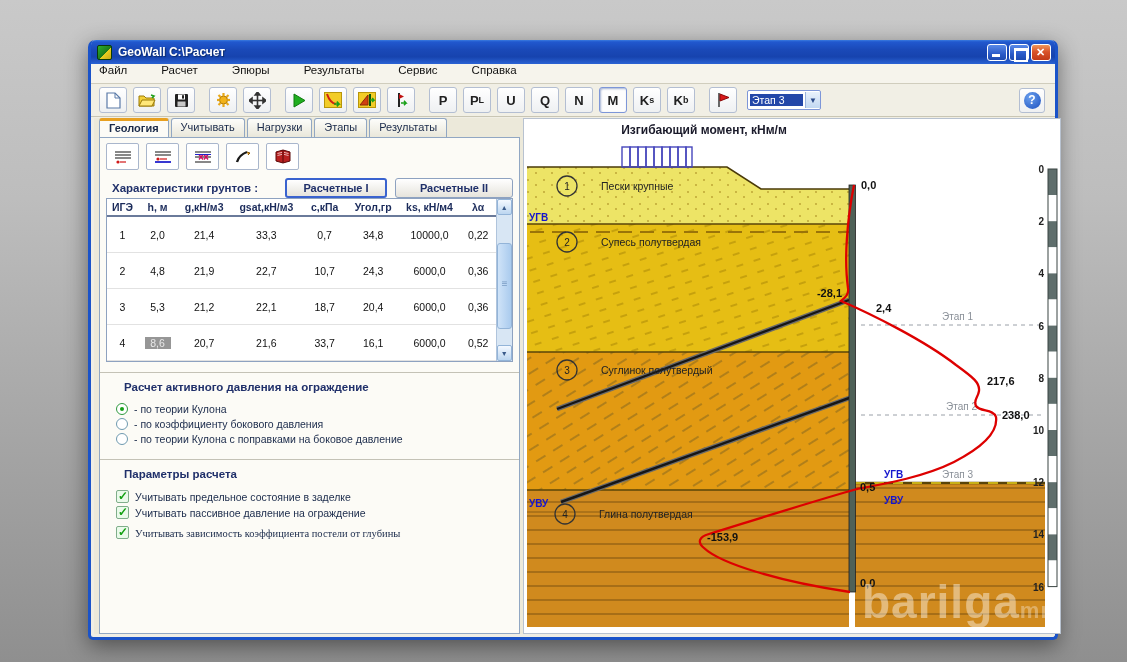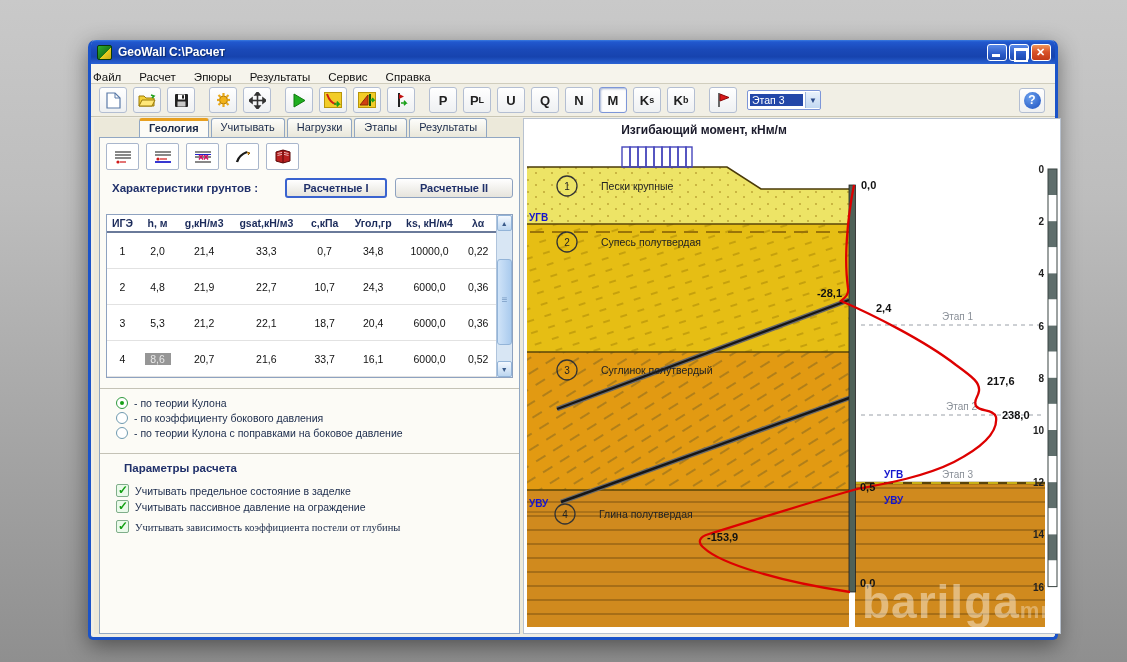--- a/index.html
+++ b/index.html
@@ -28,21 +28,21 @@
   .title-text { color:#fff; font-weight:bold; font-size:12px; text-shadow:1px 1px 1px #0a2a6a; flex:1; }
   .tb-btns { display:flex; gap:2px; }
   .tb-btn { width:20px; height:17px; border-radius:3px; border:1px solid #fff;
     background:linear-gradient(180deg,#5a8ae8,#2a5ac8 60%,#1e4ab0); position:relative; cursor:pointer;}
   .tb-btn.close { background:linear-gradient(180deg,#f0975a,#d9532a 45%,#c23a18); }
   .tb-btn.min::after { content:""; position:absolute; left:4px; bottom:3px; width:8px; height:3px; background:#fff;}
   .tb-btn.max::after { content:""; position:absolute; left:4px; top:3px; width:10px; height:9px; border:2px solid #fff; border-top-width:3px;}
   .tb-btn.close::after { content:"✕"; color:#fff; font-size:11px; font-weight:bold; position:absolute; left:4px; top:1px;}
   
   .menubar { height:20px; background:#f6f4ec; border-bottom:1px solid #d0cdbd;
-    display:flex; align-items:flex-end; padding-left:2px; }
+    display:flex; align-items:flex-start; padding-left:8px;gap:16px; }
   .menu-item { font-size:11.5px; color:#111; margin-right:18px; cursor:default; }
   
   .toolbar { height:33px; background:#f1efe5; border-bottom:1px solid #c9c6b4;
     display:flex; align-items:center; padding-left:8px; position:relative; }
   .t-btn { width:28px; height:26px; margin-right:6px; border:1px solid #b3bed2; border-radius:3px;
     background:linear-gradient(180deg,#ffffff,#eef0f2); display:flex; align-items:center; justify-content:center;
     font-size:13px; font-weight:bold; color:#222; cursor:pointer; flex:0 0 auto; }
   .t-btn.pressed { background:#fdfdfd; border:1px solid #7d96d8; box-shadow:inset 1px 1px 2px rgba(60,90,160,.45); }
   .t-sep { width:8px; flex:0 0 auto; }
   .t-btn sub { font-size:9px; font-weight:bold; }
@@ -51,31 +51,31 @@
   .combo .val { flex:1; font-size:10.5px; background:#2347a8; color:#fff; margin:2px; padding:0 2px; }
   .combo .arrow { width:15px; height:16px; background:linear-gradient(180deg,#e8f1fc,#c2d8f2); border-left:1px solid #9ab4dd;
     display:flex; align-items:center; justify-content:center; font-size:8px; color:#2a4a8a; }
   .help-btn { position:absolute; right:10px; top:4px; width:26px; height:25px; border:1px solid #b3bed2; border-radius:3px;
     background:linear-gradient(180deg,#ffffff,#eef0f2); display:flex; align-items:center; justify-content:center; cursor:pointer;}
   .help-q { width:17px; height:17px; border-radius:50%; background:radial-gradient(circle at 35% 30%,#6aa0ee,#1c50be);
     color:#fff; font-weight:bold; font-size:12px; text-align:center; line-height:17px; }
   
   .main { position:absolute; left:3px; right:3px; top:78px; bottom:3px; background:#ece9da; }
   
-  .left-panel { position:absolute; left:5px; top:0; width:421px; height:516px;padding-left:40px; }
+  .left-panel { position:absolute; left:5px; top:0; width:421px; height:516px; }
   .tabstrip { display:flex; height:19px; }
   .tab { font-size:11px; color:#1a2a4a; padding:2px 9px 0 9px; border:1px solid #91a7c3; border-bottom:none;
     border-radius:3px 3px 0 0; background:linear-gradient(180deg,#fdfdfa,#e9e7da); margin-right:2px; cursor:pointer; }
   .tab.active { background:#fcfbf6; border-top:3px solid #e8a020; font-weight:bold; padding-top:1px; position:relative; z-index:2;}
   .panel-body { position:absolute; left:0; right:0; top:19px; bottom:0; background:#fcfbf6;
     border:1px solid #91a7c3; padding:5px 6px; }
   .geo-icons { display:flex; gap:7px; margin-bottom:8px; }
   .g-btn { width:33px; height:27px; border:1px solid #a9b6cc; border-radius:2px; background:#fff;
     display:flex; align-items:center; justify-content:center; cursor:pointer; }
-  .char-row { display:flex; align-items:center; margin-bottom:16px; }
+  .char-row { display:flex; align-items:center; margin-bottom:0; }
   .char-label { font-size:11.5px; font-weight:bold; color:#20306a; margin-left:6px; flex:1; }
   .calc-btn { height:20px; font-size:11px; font-weight:bold; color:#20306a; background:linear-gradient(180deg,#ffffff,#e6e4dc);
     border:1px solid #8ea2c0; border-radius:3px; padding:0 10px; margin-left:8px; cursor:pointer; }
   .calc-btn.active { border:2px solid #3a63cf; width:102px; }
   .calc-btn.b2 { width:118px; }
   
   .grid-wrap { display:flex; border:1px solid #8ea2c0; height:164px; background:#fff; margin-bottom:10px; }
   table.grid { border-collapse:collapse; width:100%; font-size:10.5px; color:#111; }
   table.grid th { font-weight:bold; color:#1a2a5a; border-bottom:2px solid #6a7a9a; padding:2px 1px; text-align:center; white-space:nowrap;}
   table.grid td { text-align:center; padding:2px 1px; border-bottom:1px solid #e2e2e2; }
@@ -401,20 +401,21 @@
             <div class="sb-track">
                 <div class="sb-thumb"></div>
               </div>
             <div class="sb-arrow">▼</div>
           </div>
         </div>
 
         <hr class="divider">
 
         <div>
+          <div class="section-title">Расчет активного давления на ограждение</div>
           <div class="opt-row">
             <span class="radio sel"></span>
             <span>- по теории Кулона</span>
           </div>
           <div class="opt-row">
             <span class="radio"></span>
             <span>- по коэффициенту бокового давления</span>
           </div>
           <div class="opt-row">
             <span class="radio"></span>

